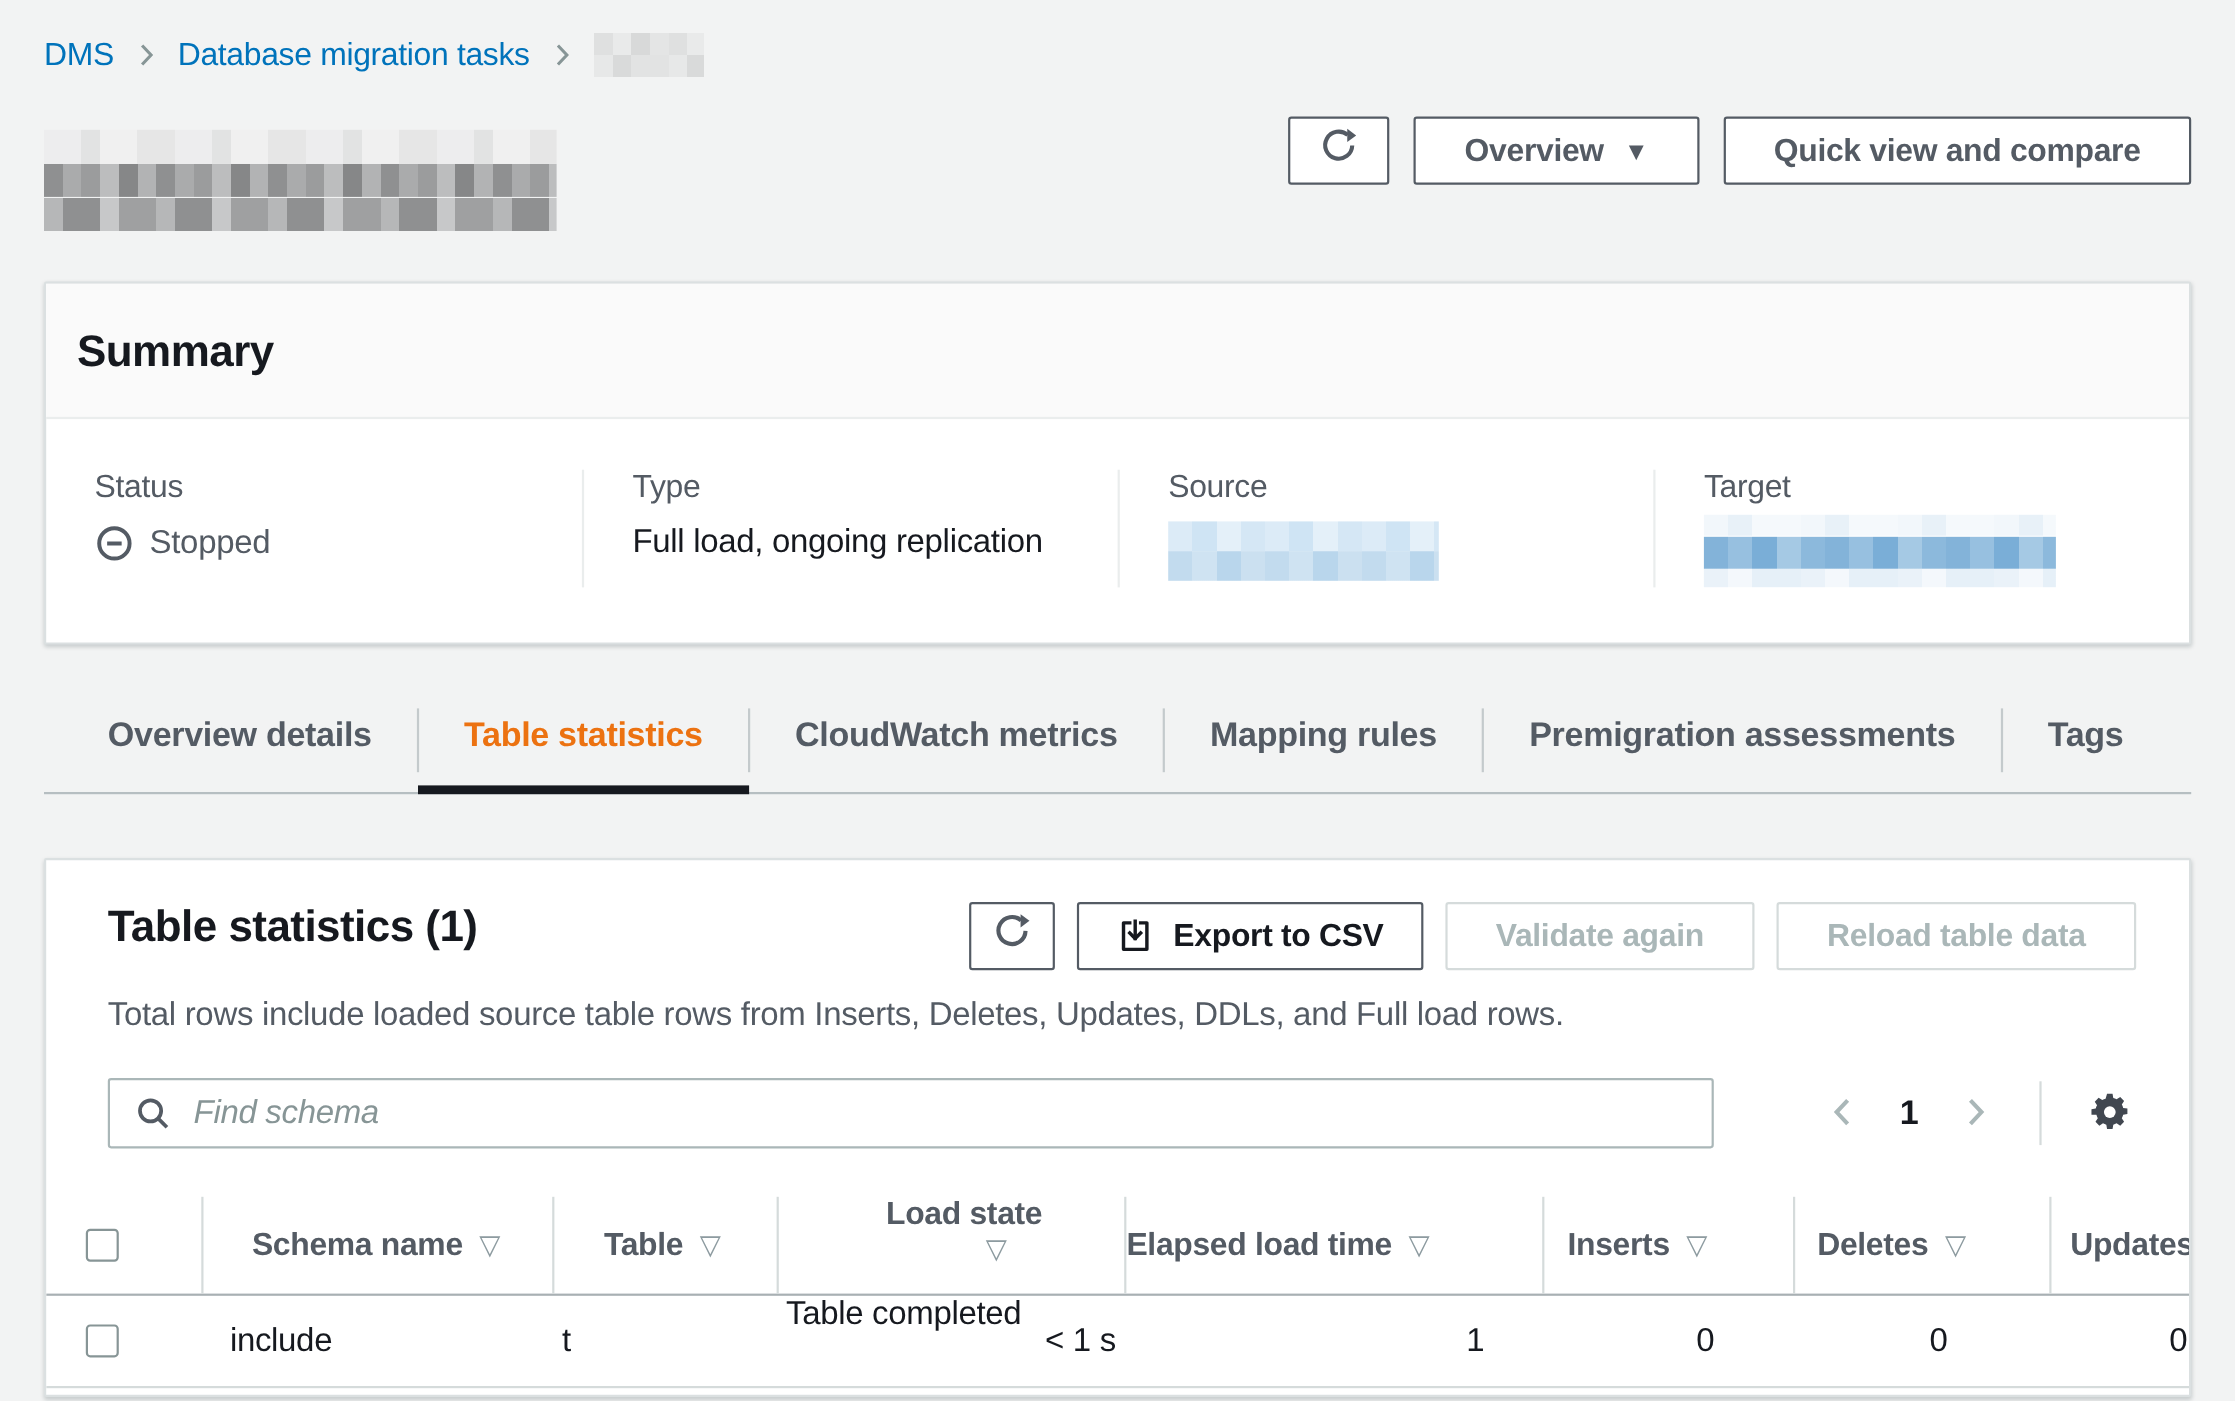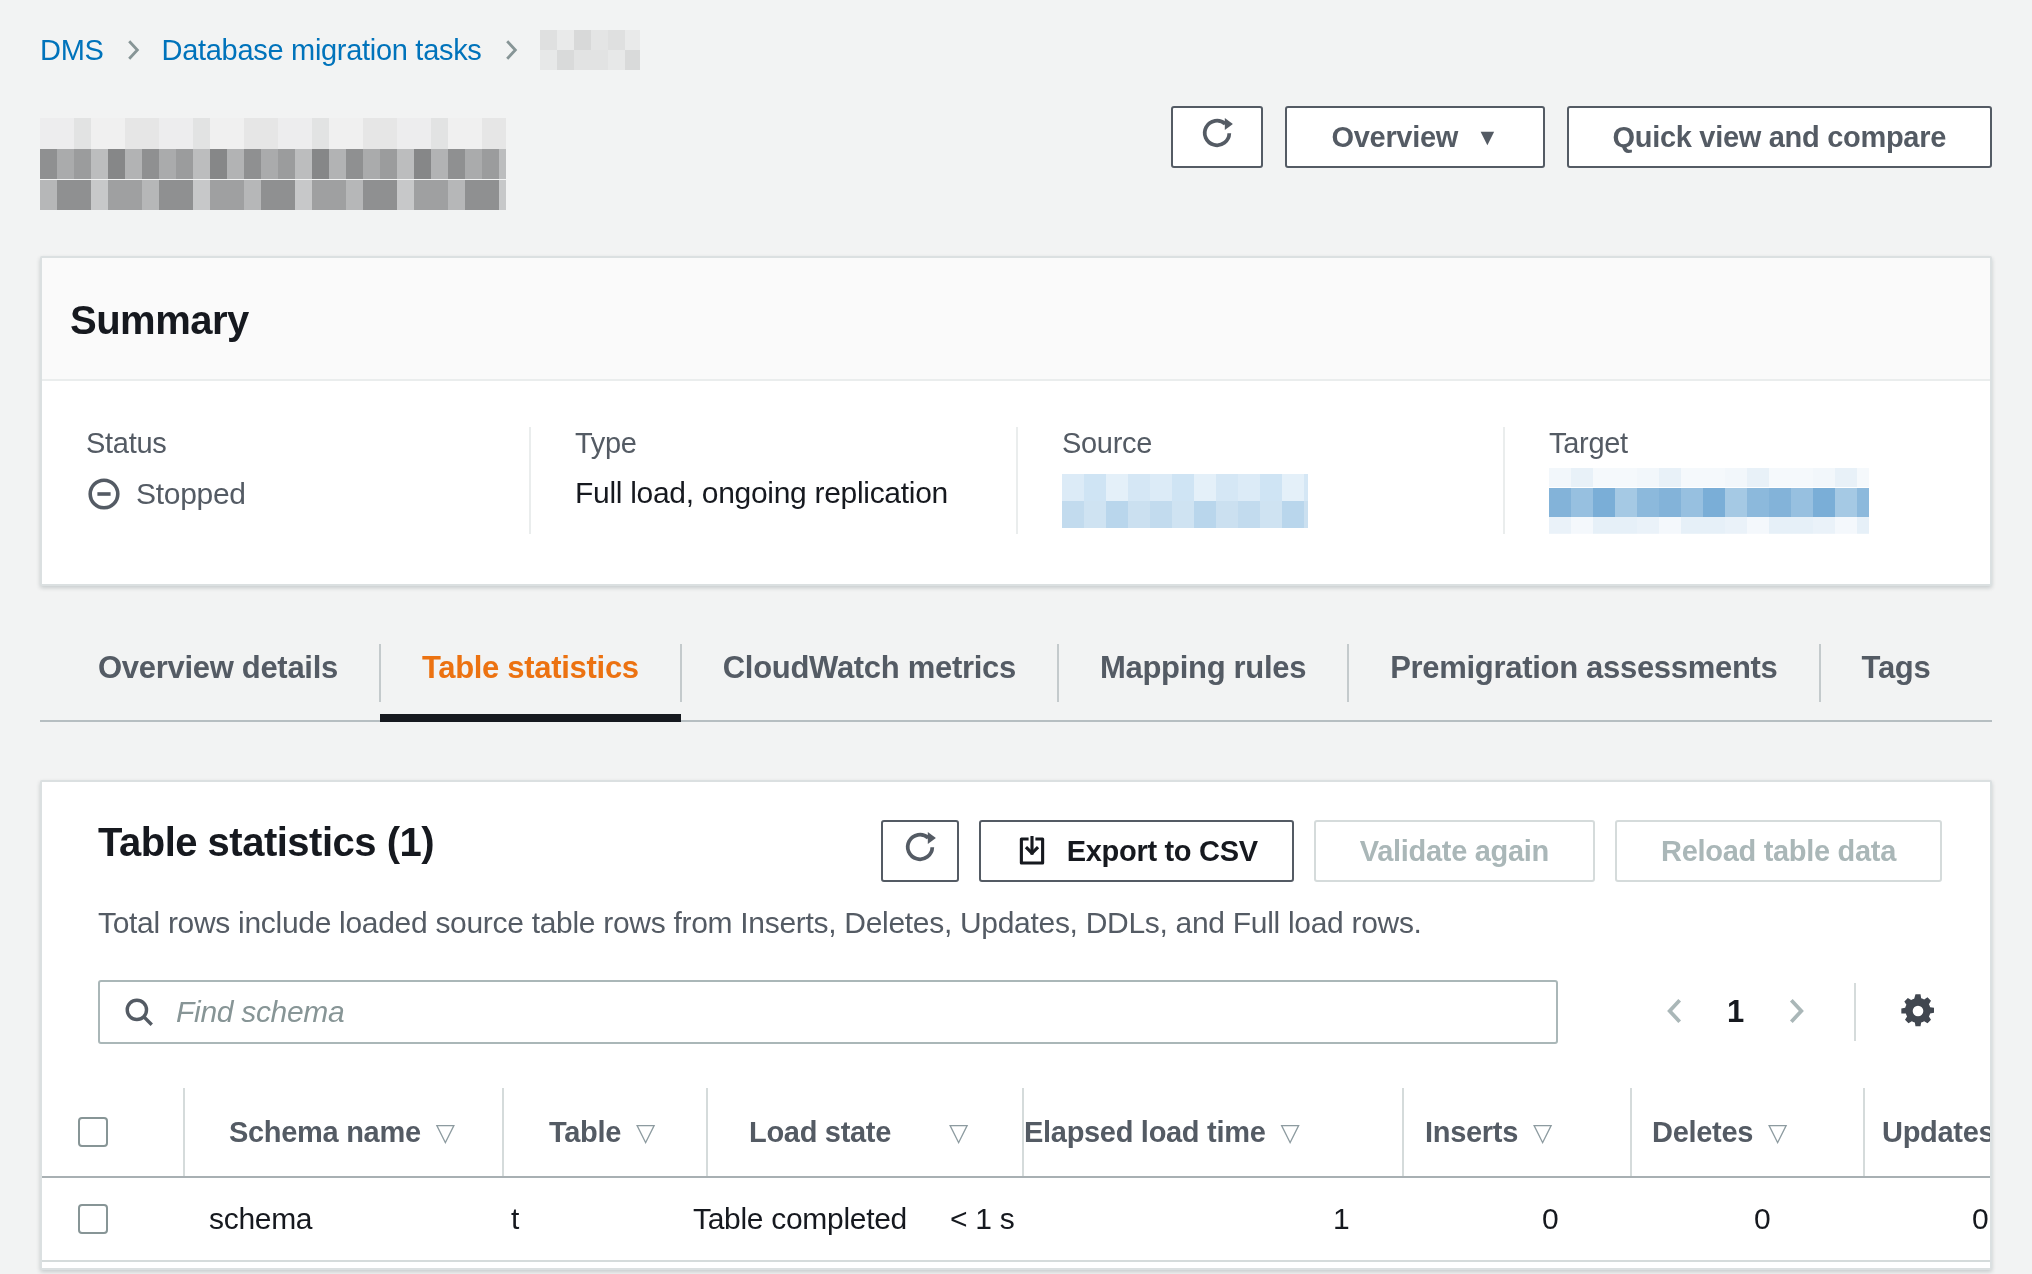--- a/index.html
+++ b/index.html
@@ -100,21 +100,21 @@
 
   
   .tbl { margin-top:44px; }
   .thead, .trow { display:grid; grid-template-columns:123px 301px 186px 298px 362px 210px 215px 215px 240px; align-items:stretch; }
   .thead { height:90px; border-bottom:2px solid #a8b0b3; font-weight:bold; color:#545b64; font-size:29px;gap:18px; }
   .thead > div { display:flex; align-items:center; height:100%; }
   .thead > div + div { border-left:2px solid #d5dbdb; }
   .trow { height:84px; border-bottom:2px solid #d5dbdb; font-size:30px; color:#16191f; }
   .trow > div { display:flex; align-items:center; }
   .c1 { padding-left:36px; } .c2 { padding-left:44px; } .c3 { padding-left:45px; }
-  .c4 { padding-left:41px; } .c5 { } .c6 { padding-left:21px; }
+  .c4 { padding-left:41px;flex-direction:column; } .c5 { } .c6 { padding-left:21px; }
   .c7 { padding-left:20px; } .c8 { padding-left:17px; } .c9 { padding-left:20px; }
   .sort { color:#8d9ba0; font-size:25px; margin-left:15px; font-weight:normal; }
   .sort.wide { margin-left:58px; }
   .cb { width:30px; height:30px; border:2px solid #879596; border-radius:4px; background:#fff; cursor:pointer; flex:0 0 auto; }
 </style>
 </head>
 <body>
 
 <div class="page">
 
@@ -300,21 +300,21 @@
             <span class="sort">▽</span>
           </div>
         <div class="c9">
             <span>DDLs</span>
           </div>
       </div>
       <div class="trow">
         <div class="c1">
             <span class="cb"></span>
           </div>
-        <div class="c2">schema</div>
+        <div class="c2">include</div>
         <div class="c3">t</div>
         <div class="c4">Table completed</div>
         <div class="c5">&lt; 1 s</div>
         <div class="c6">1</div>
         <div class="c7">0</div>
         <div class="c8">0</div>
         <div class="c9">0</div>
       </div>
     </div>
   </section>

